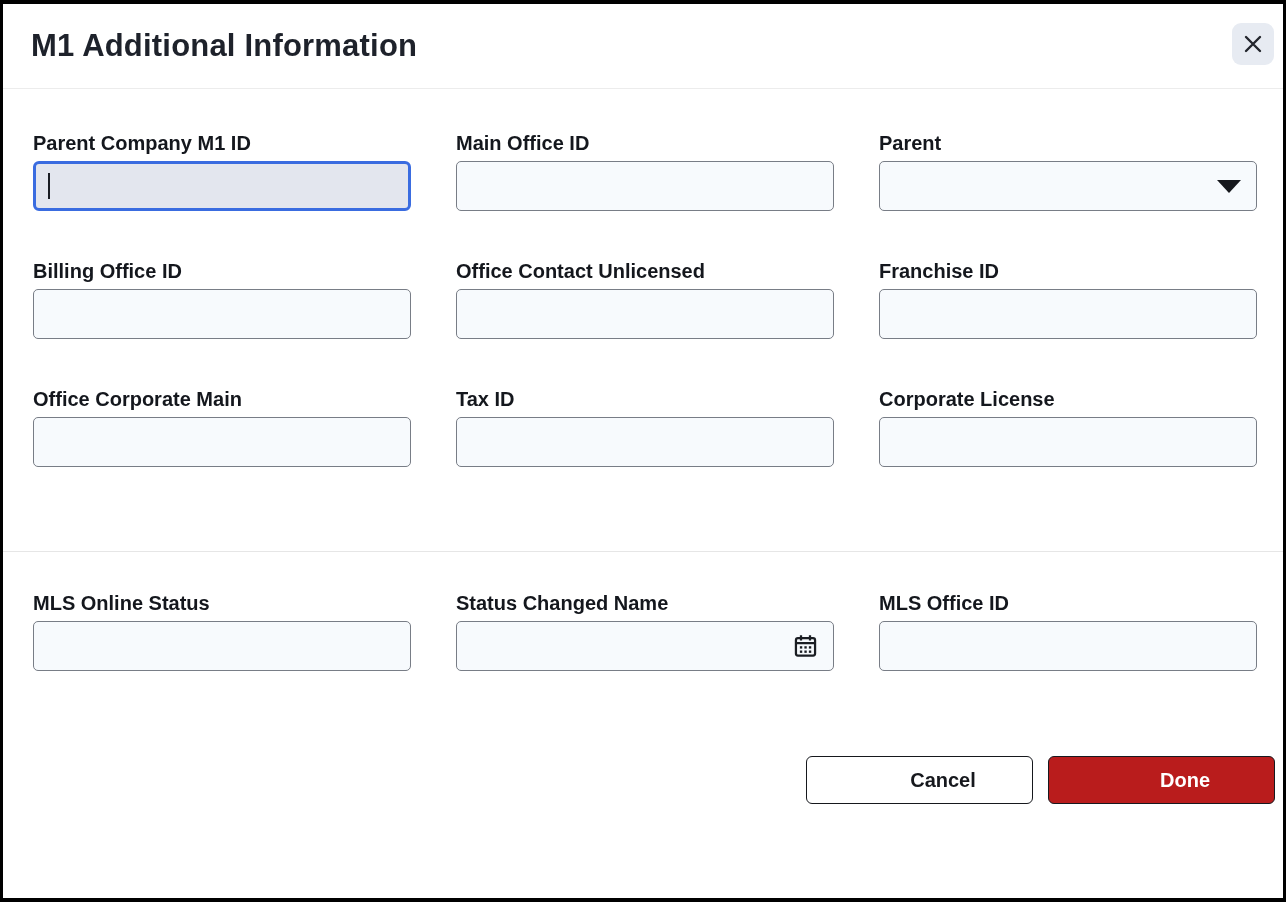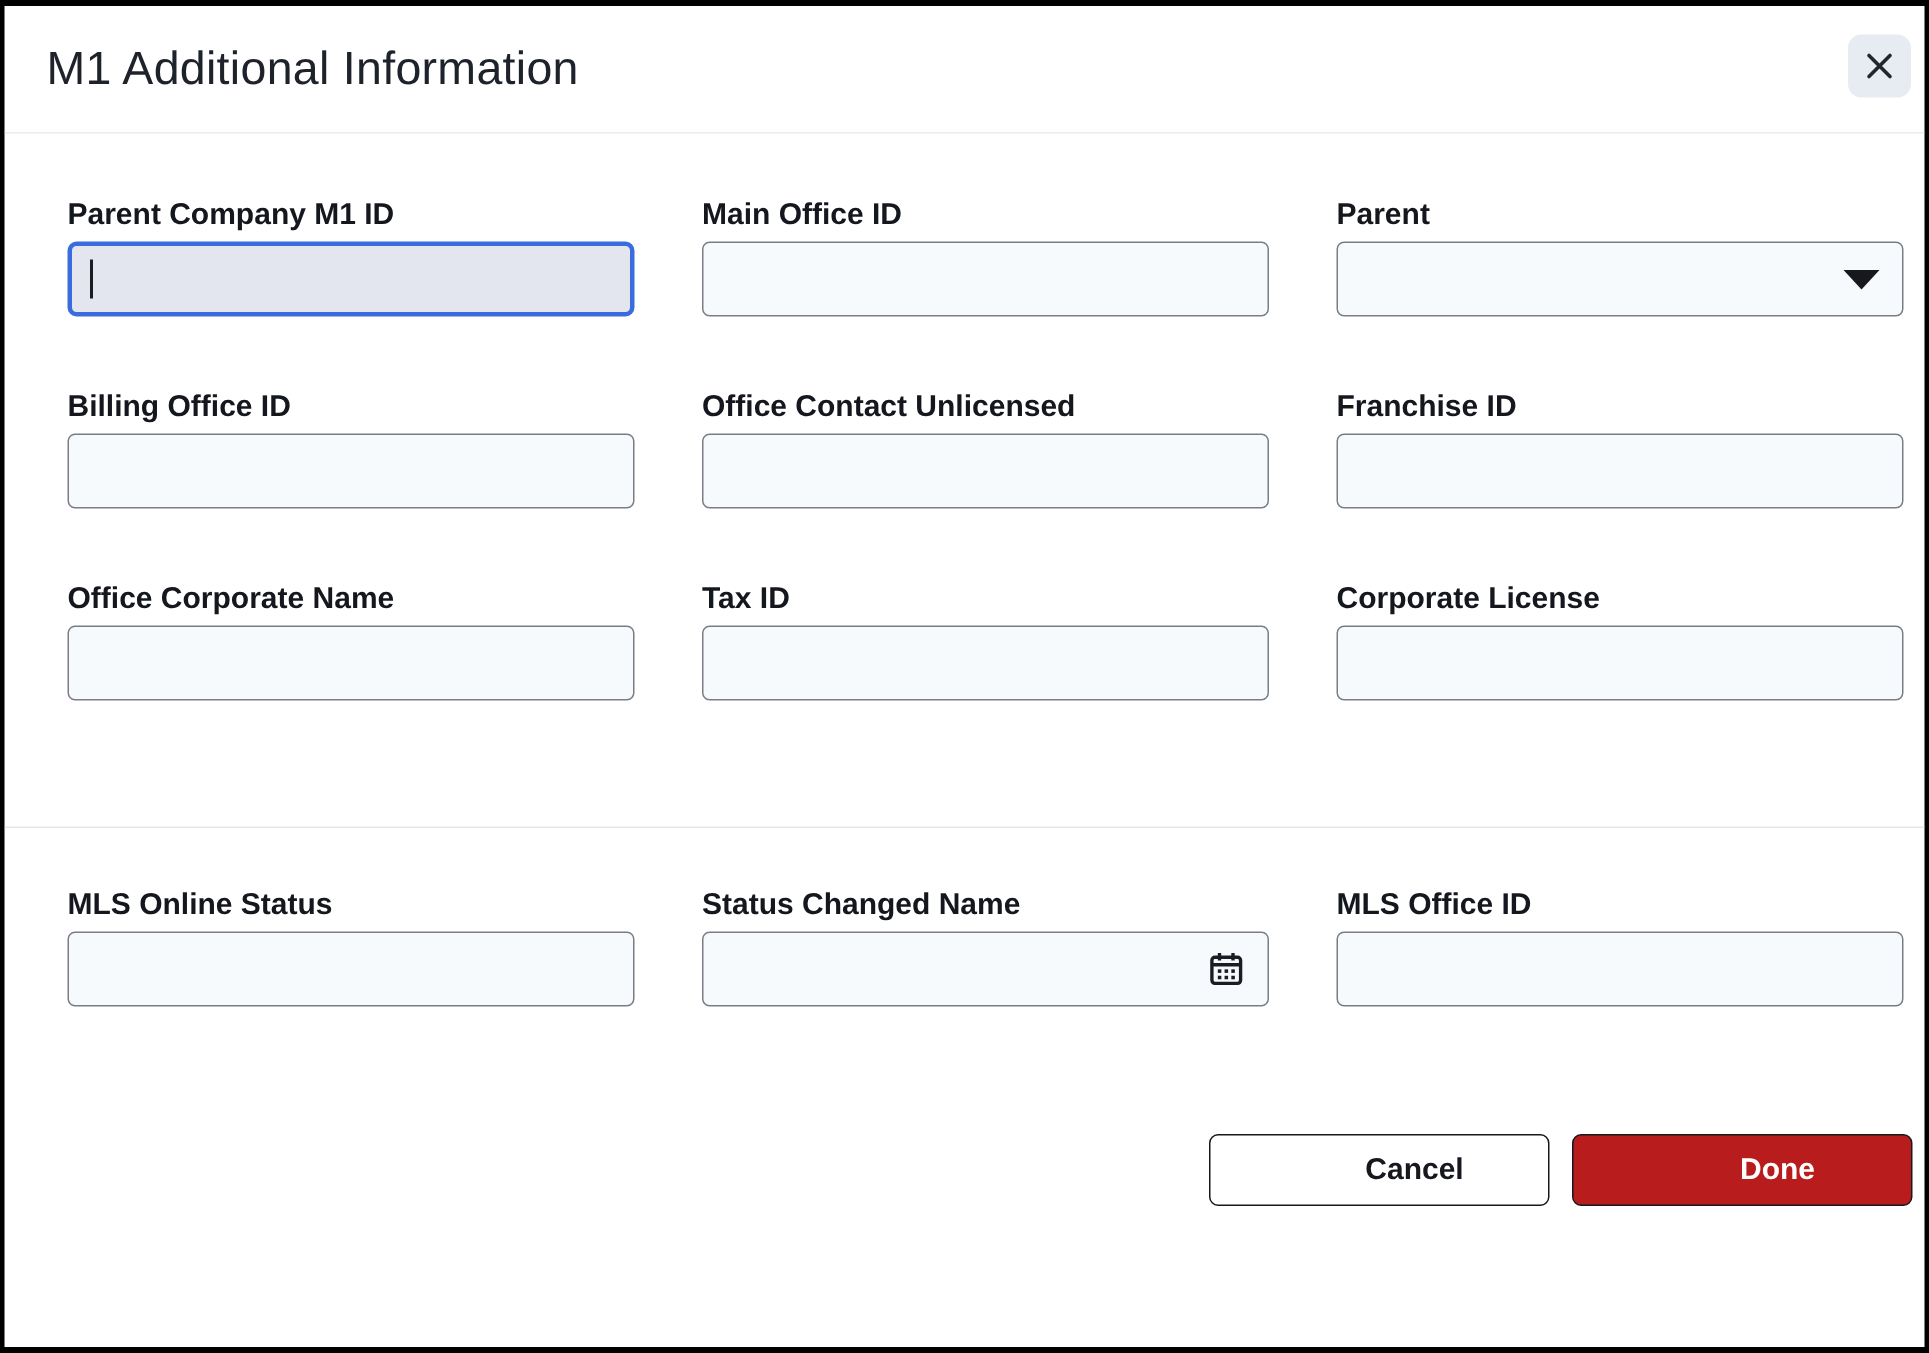--- a/index.html
+++ b/index.html
@@ -22,21 +22,21 @@
   
   .dialog-header {
     height: 85px;
     border-bottom: 1px solid #ececec;
     position: relative;
     display: flex;
     align-items: center;
   }
   .dialog-title {
     font-size: 31px;
-    font-weight: 400;
+    font-weight: 700;
     color: #1e222b;
     padding-left: 28px;
     letter-spacing: 0.2px;
   }
   .close-btn {
     position: absolute;
     top: 19px;
     right: 9px;
     width: 42px;
     height: 42px;
@@ -49,21 +49,20 @@
     cursor: pointer;
     color: #23262d;
   }
   
   .form-grid {
     display: grid;
     grid-template-columns: repeat(3, 378px);
     column-gap: 45px;
     row-gap: 47px;
     padding: 41px 30px 0 30px;
-    margin-left: 12px;
   }
   .cell { width: 378px; }
   .lbl {
     display: block;
     font-size: 20px;
     line-height: 27px;
     font-weight: 700;
     color: #14171d;
     margin-bottom: 4px;
   }
@@ -215,21 +214,21 @@
       <input class="input" value="" style="">
     </div>
 
 
     <div class="cell">
       <label class="lbl">Franchise ID</label>
       <input class="input" value="" style="">
     </div>
 
     <div class="cell">
-      <label class="lbl">Office Corporate Name</label>
+      <label class="lbl">Office Corporate Main</label>
       <input class="input" value="" style="">
     </div>
 
     <div class="cell">
       <label class="lbl">Tax ID</label>
       <input class="input" value="" style="">
     </div>
 
     <div class="cell">
       <label class="lbl">Corporate License</label>

